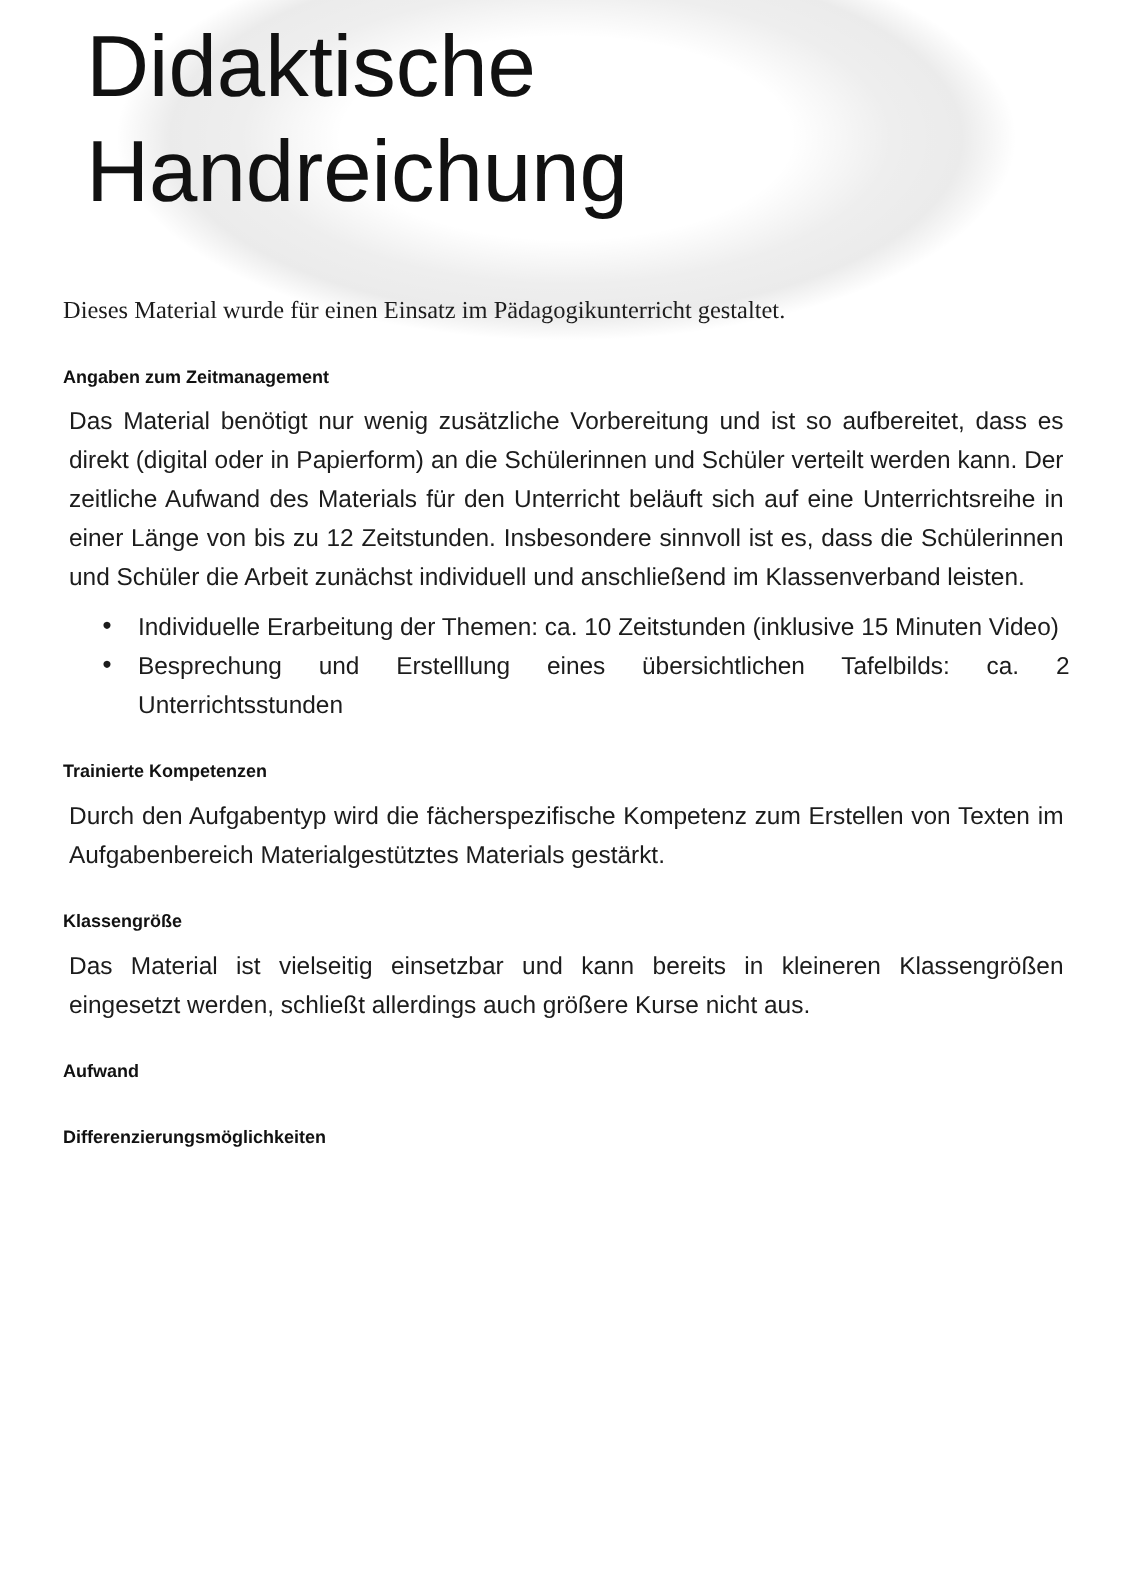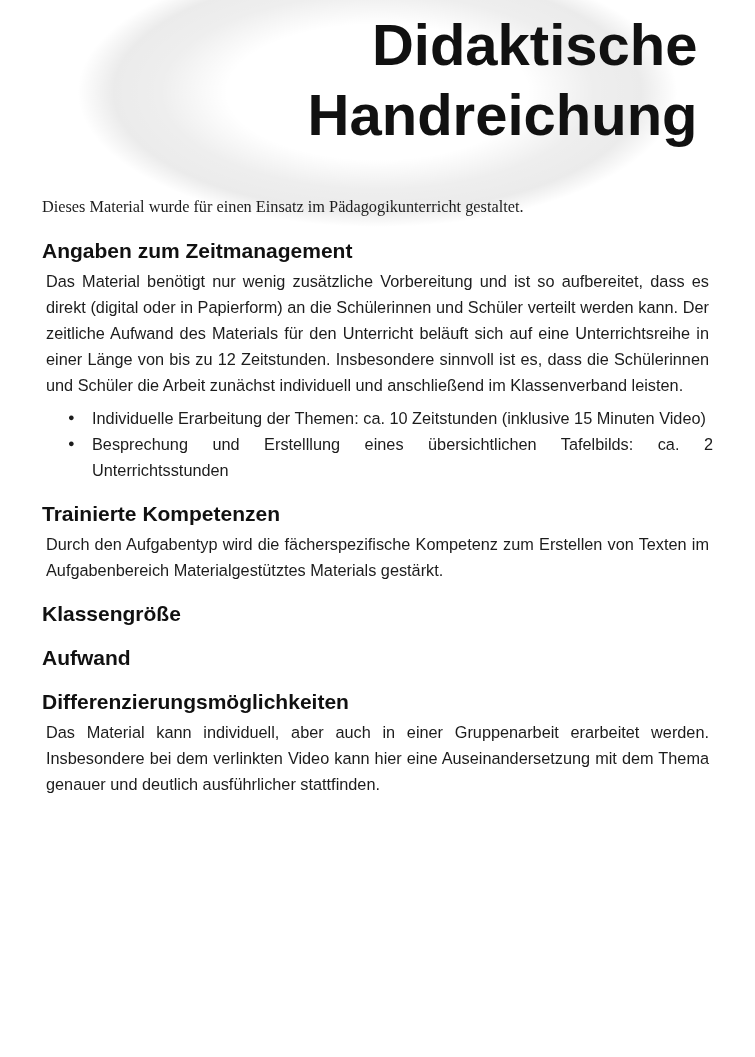--- a/index.html
+++ b/index.html
@@ -25,35 +25,35 @@
                 rgba(0,0,0,0) 50%,
                 rgba(0,0,0,0.065) 72%,
                 rgba(0,0,0,0.08) 88%,
                 rgba(0,0,0,0) 100%);
   }
   h1.doc-title {
     position: relative;
     margin: 0 auto;
     padding-top: 10px;
     max-width: 640px;
-    text-align: right;
+    text-align: left;
     font-size: 58px;
     line-height: 70px;
-    font-weight: bold;
+    font-weight: normal;
     color: #111111;
   }
   p.intro {
     position: relative;
     margin: 44px 0 0 0;
     font-family: Liberation Serif, serif;
   }
   h2.sec-h {
     position: relative;
     margin: 18px 0 0 0;
-    font-size: 21px;
+    font-size: 12px;
     line-height: 26px;
     font-weight: bold;
     color: #111111;
   }
   p.body-p {
     position: relative;
     margin: 4px;
     text-align: justify;
   }
   ul.bullet-list {
@@ -99,18 +99,18 @@
       <span class="bullet">●</span>
       <span class="it">Besprechung und Erstelllung eines übersichtlichen Tafelbilds:</span>
       <span>ca. 2 Unterrichtsstunden</span>
     </li>
   </ul>
 
   <h2 class="sec-h">Trainierte Kompetenzen</h2>
   <p class="body-p">Durch den Aufgabentyp wird die fächerspezifische Kompetenz zum Erstellen von Texten im Aufgabenbereich Materialgestütztes Materials gestärkt.</p>
 
   <h2 class="sec-h">Klassengröße</h2>
+  <p class="body-p">Das Material ist vielseitig einsetzbar und kann bereits in kleineren Klassengrößen eingesetzt werden, schließt allerdings auch größere Kurse nicht aus.</p>
 
   <h2 class="sec-h">Aufwand</h2>
 
   <h2 class="sec-h">Differenzierungsmöglichkeiten</h2>
-  <p class="body-p">Das Material kann individuell, aber auch in einer Gruppenarbeit erarbeitet werden. Insbesondere bei dem verlinkten Video kann hier eine Auseinandersetzung mit dem Thema genauer und deutlich ausführlicher stattfinden.</p>
 </div>
 
 </body></html>

